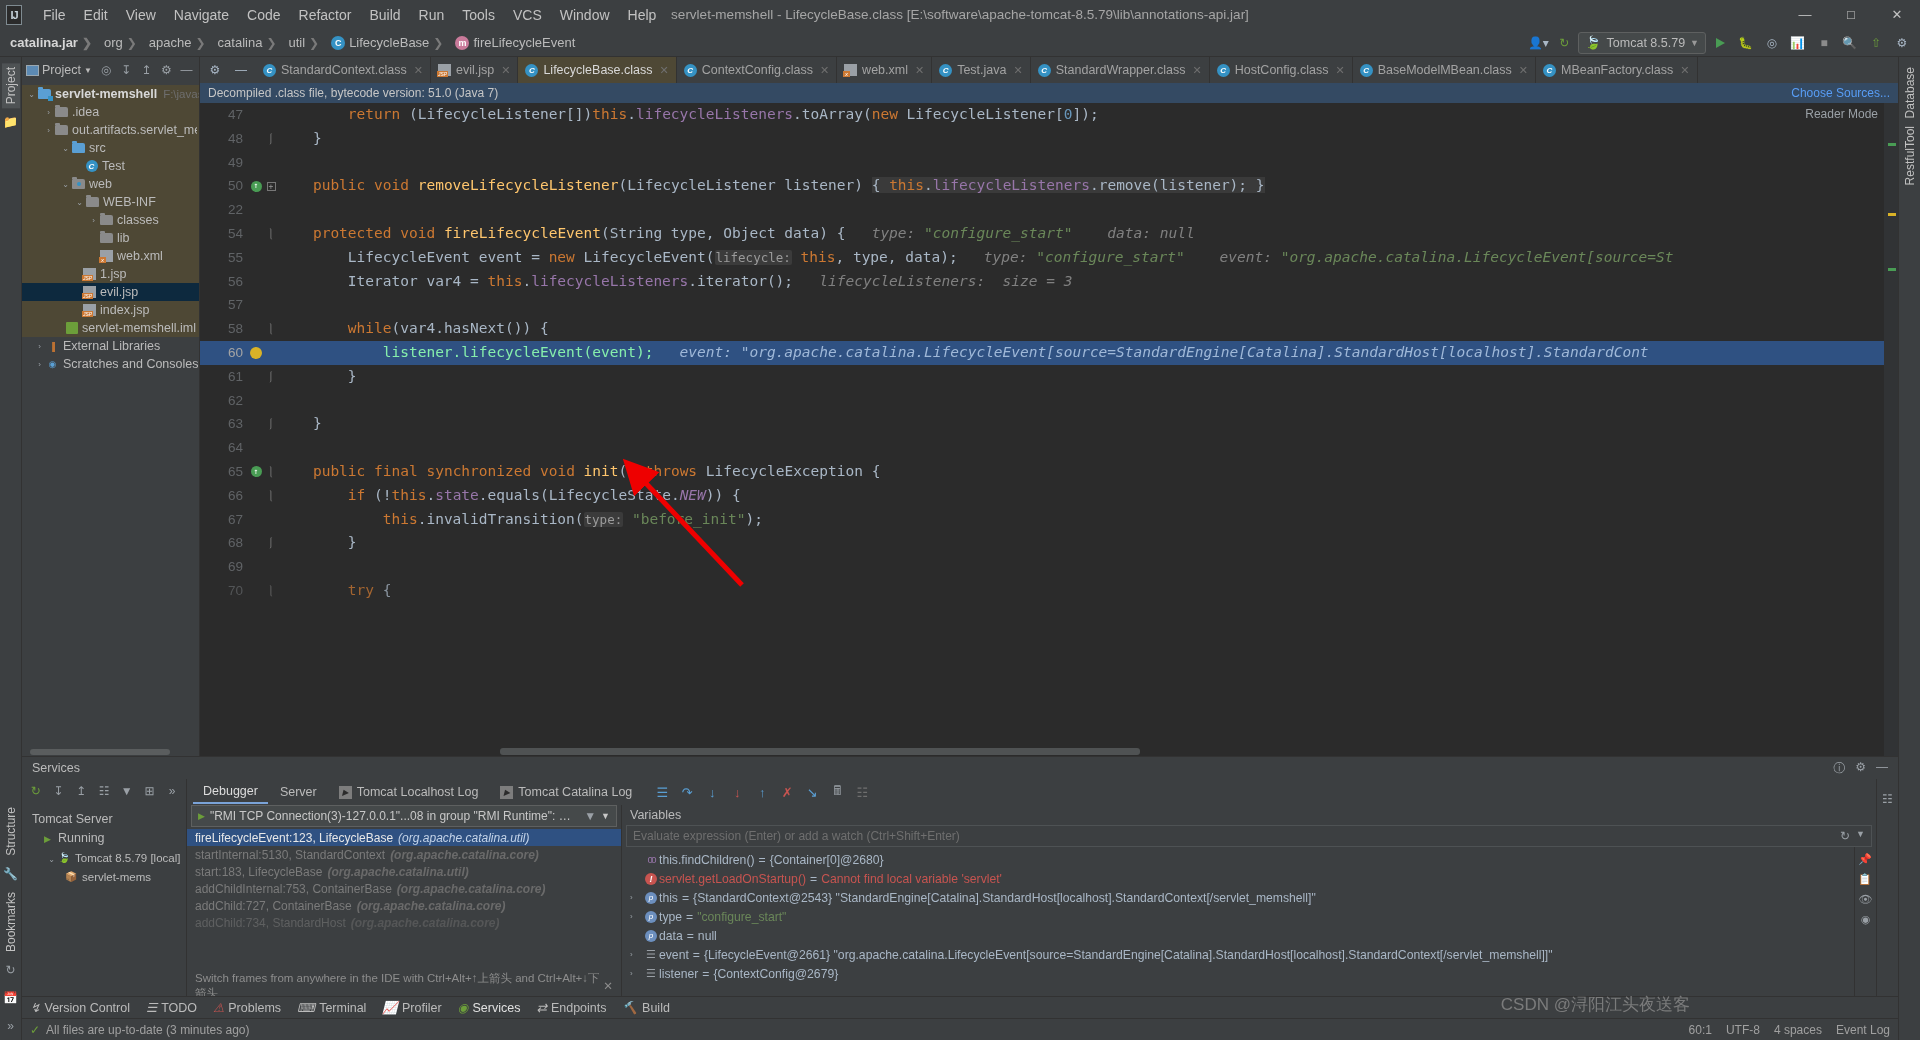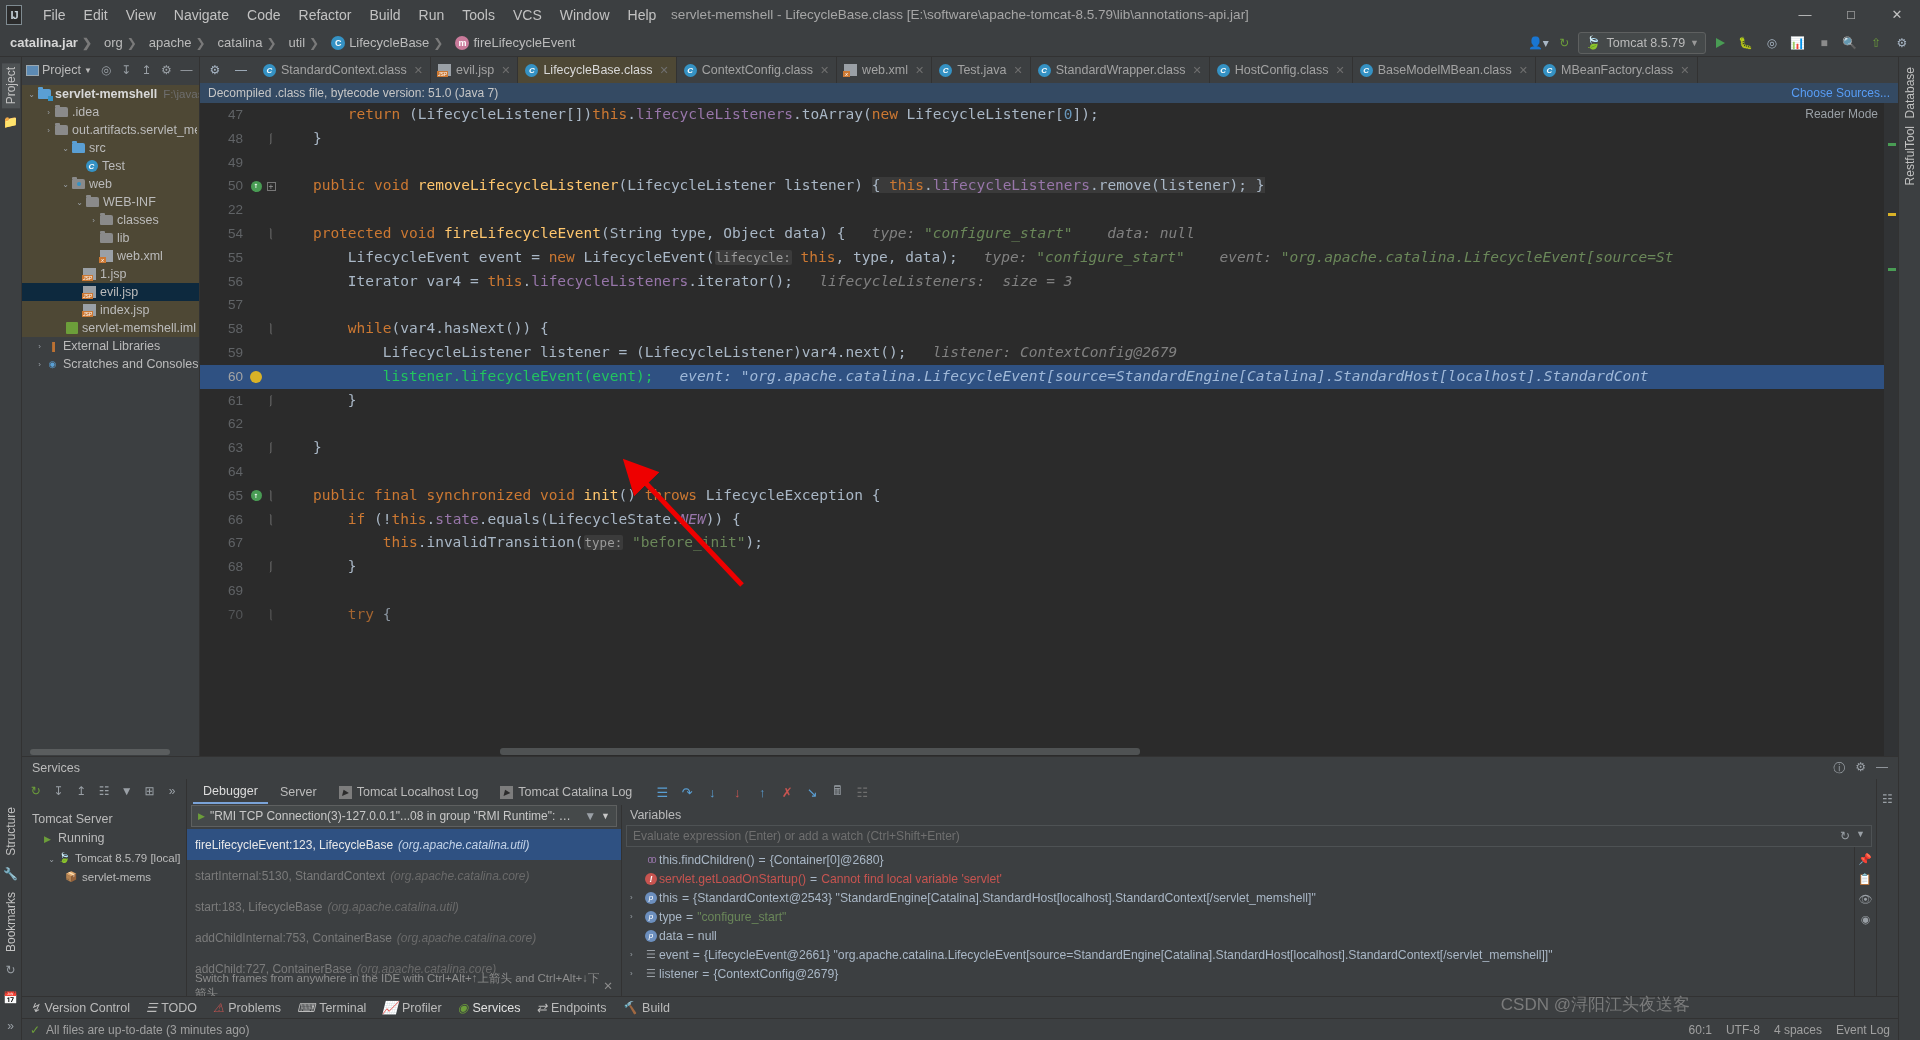--- a/index.html
+++ b/index.html
@@ -157,21 +157,21 @@
   .kw { color: #cc7832; }
   .fn { color: #ffc66d; }
   .fld { color: #9876aa; }
   .str { color: #6a8759; }
   .num { color: #6897bb; }
   .pl { color: #a9b7c6; }
   .hint { color: #808080; font-style: italic; }
   .hintv { color: #6a8759; font-style: italic; }
   .pname { color: #9b9b9b; background: #3b3b3b; font-size: 12.5px; font-style: normal; padding: 0 1px; border-radius: 2px; }
   .cline.hl .hint, .cline.hl .hintv { color: #9fb8d8; }
-  .cline.hl .pl { color: #22c55e; }
+  .cline.hl .pl { color: #86efac; }
 
   .editor-scroll-h { height: 10px; background: #2b2b2b; position: relative; flex: 0 0 10px; }
   .editor-scroll-h i { position: absolute; left: 300px; width: 640px; top: 2px; height: 7px; background: #4f5253; border-radius: 3px; display: block; }
 
   .err-strip { width: 14px; flex: 0 0 14px; background: #313335; position: relative; }
   .err-strip .mk { position: absolute; right: 2px; width: 8px; height: 3px; }
   .reader-mode { position: absolute; right: 20px; top: 4px; font-size: 12px; color: #9aa0a6; }
 
   
   .bottom { height: 240px; flex: 0 0 240px; background: #3c3f41; display: flex; flex-direction: column; border-top: 1px solid #323232; }
@@ -194,26 +194,26 @@
   .dic { width: 20px; height: 20px; display: flex; align-items: center; justify-content: center; font-size: 13px; }
 
   .dbg-panes { flex: 1; display: flex; min-height: 0; }
   .frames-pane { width: 435px; flex: 0 0 435px; display: flex; flex-direction: column; border-right: 1px solid #323232; }
   .pane-title { height: 20px; display: flex; align-items: center; padding: 0 8px; font-size: 12.5px; color: #bbb; }
   .thread-sel {
     height: 22px; display: flex; align-items: center; gap: 5px; padding: 0 6px; margin: 0 4px;
     background: #45494a; border: 1px solid #5e6060; font-size: 12px; color: #c8c8c8; white-space: nowrap; overflow: hidden;
   }
   .frames-list { flex: 1; overflow: hidden; font-size: 12px; padding-top: 2px; }
-  .frow { height: 31px; display: flex; align-items: center; padding-left: 8px; white-space: nowrap; color: #a3a3a3; }
+  .frow { height: 17px; display: flex; align-items: center; padding-left: 8px; white-space: nowrap; color: #a3a3a3; }
   .frow.sel { background: #2f5182; color: #e8e8e8; }
   .frow .dim { color: #787878; font-style: italic; margin-left: 5px; }
   .frow.sel .dim { color: #c3d3e8; }
   .frow.grey { color: #7b7b7b; }
-  .frow.grey .dim { color: #6a6a6a; }
+  .frow.grey .dim { color: #6a6a6a; font-weight: bold; }
   .frames-foot { height: 20px; display: flex; align-items: center; padding: 0 8px; font-size: 11.5px; color: #8d8d8d; }
 
   .vars-pane { flex: 1; display: flex; flex-direction: column; min-width: 0; }
   .watch-bar {
     height: 22px; display: flex; align-items: center; gap: 6px; margin: 0 4px;
     border: 1px solid #4e5254; background: #3c3f41; padding: 0 6px; font-size: 12px; color: #6f6f6f;
   }
   .watch-bar .ctr { margin-left: auto; display: flex; gap: 6px; color: #9aa0a6; }
   .vars-list { flex: 1; overflow: hidden; font-size: 12.2px; padding-top: 3px; }
   .vrow { height: 19px; display: flex; align-items: center; padding-left: 8px; white-space: nowrap; }
@@ -646,27 +646,20 @@
                   <span class="gfold"></span>
                 </div>
 
                 <div class="cline">
                   <span class="ln">58</span>
                   <span class="gmark"></span>
                   <span class="gfold fold-brace">⎱</span>
                   <span class="pl">        <span class="kw">while</span>(var4.hasNext()) {</span>
                 </div>
 
-                <div class="cline">
-                  <span class="ln">59</span>
-                  <span class="gmark"></span>
-                  <span class="gfold"></span>
-                  <span class="pl">            LifecycleListener listener = (LifecycleListener)var4.next();</span>
-                  <span class="hint">   listener: ContextConfig@2679</span>
-                </div>
 
                 <div class="cline hl">
                   <span class="ln">60</span>
                   <span class="gmark"><i class="bulb"></i></span>
                   <span class="gfold"></span>
                   <span class="pl">            listener.lifecycleEvent(event);</span>
                   <span class="hint">   event: <span class="hintv">"org.apache.catalina.LifecycleEvent[source=StandardEngine[Catalina].StandardHost[localhost].StandardCont</span></span>
                 </div>
 
                 <div class="cline">

